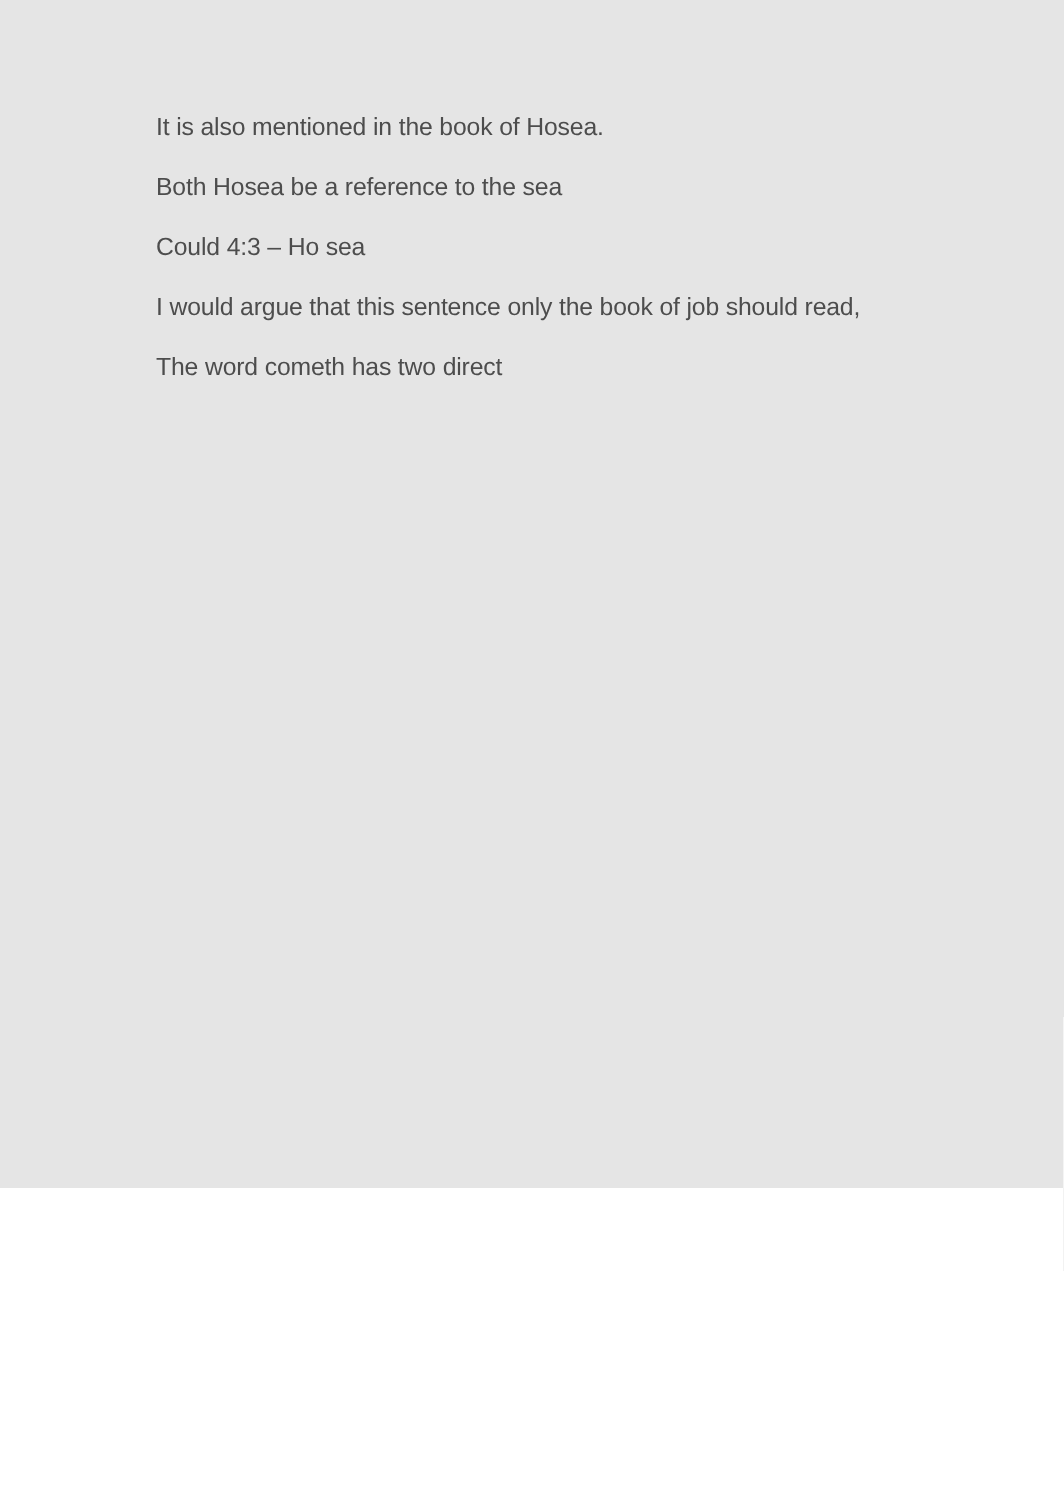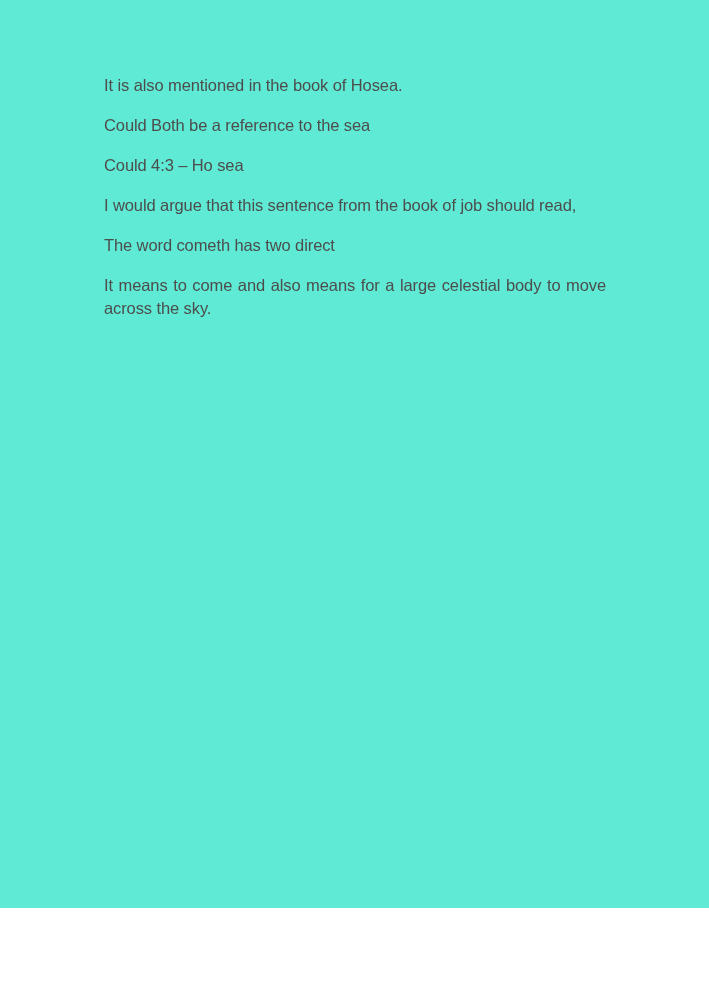--- a/index.html
+++ b/index.html
@@ -3,22 +3,22 @@
 <meta charset="utf-8">
 <style>
   html, body {
     margin: 0;
     padding: 0;
     background: #ffffff;
   }
   .page {
     position: relative;
     width: 709px;
-    height: 908px;
-    background: #5eead4;
+    height: 792px;
+    background: #e5e5e5;
     overflow: hidden;
     font-family: "Liberation Sans", sans-serif;
   }
   .content {
     position: absolute;
     left: 104px;
     top: 74px;
     width: 502px;
     color: #4d4d4d;
     font-size: 16.5px;
@@ -42,22 +42,21 @@
     color: #6d6d6d;
     letter-spacing: 0.5px;
   }
 </style>
 </head>
 <body>
 
 <div class="page">
   <div class="content">
     <p>It is also mentioned in the book of Hosea.</p>
-    <p>Could Both be a reference to the sea</p>
+    <p>Both Hosea be a reference to the sea</p>
     <p>Could 4:3 – Ho sea</p>
-    <p>I would argue that this sentence from the book of job should read,</p>
+    <p>I would argue that this sentence only the book of job should read,</p>
     <p>The word cometh has two direct</p>
-    <p>It means to come and also means for a large celestial body to move across the sky.</p>
   </div>
   <div class="page-footer">
     <span class="page-number">132</span>
   </div>
 </div>
 
 </body></html>

